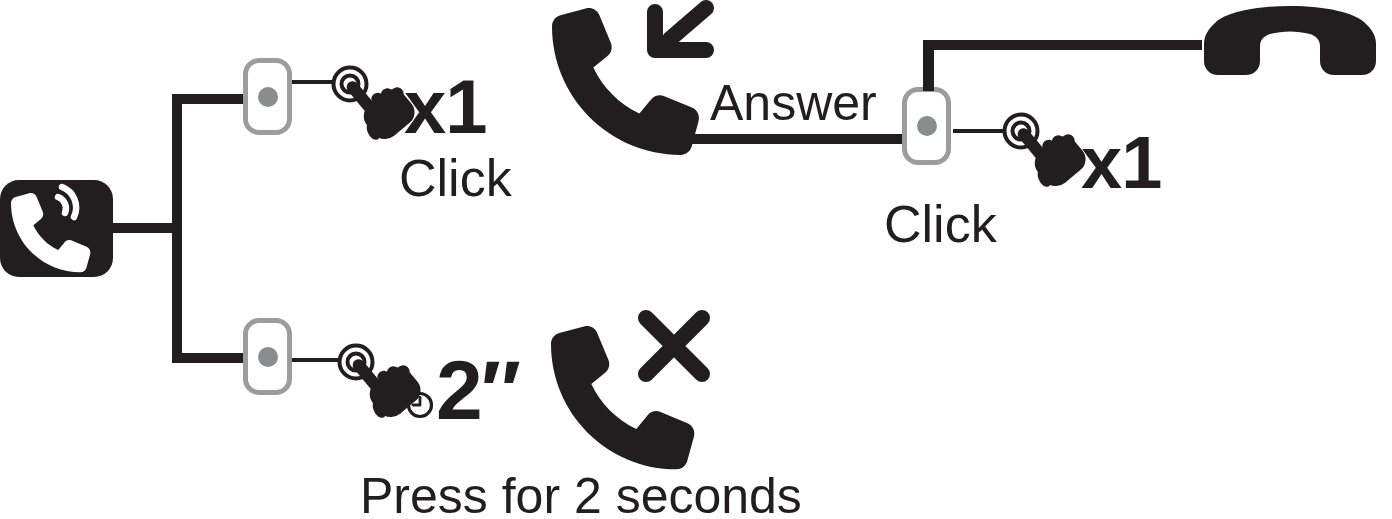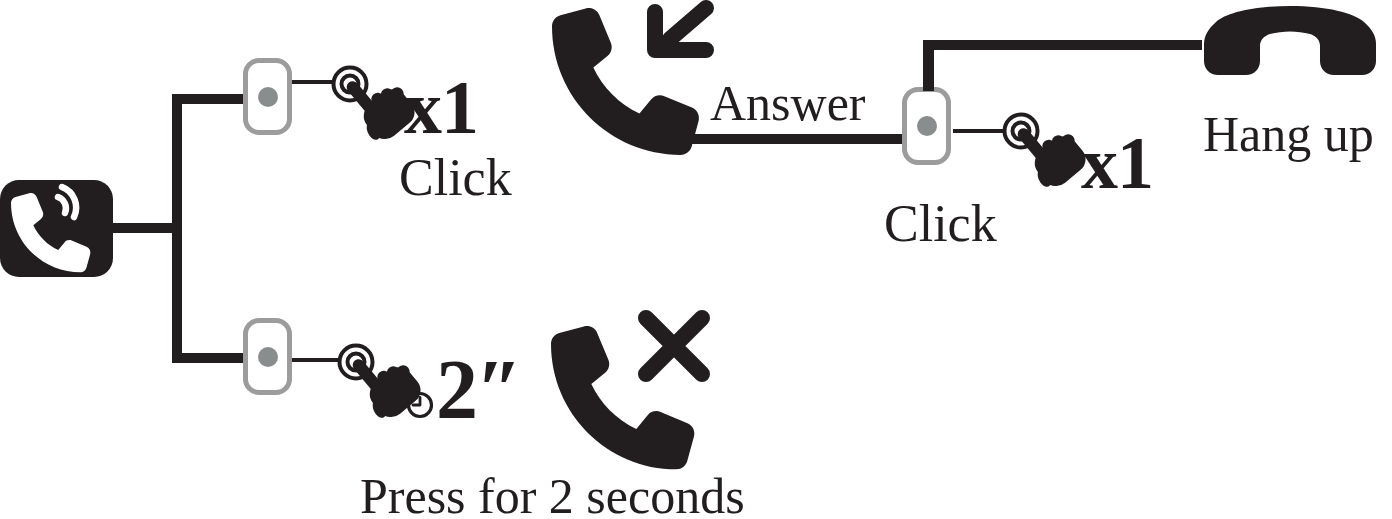--- a/index.html
+++ b/index.html
@@ -4,21 +4,21 @@
 <style>
   :root{
     --ink:#221e1f;
     --button-border:#9c9c9c;
     --button-dot:#8a8d8e;
     --background:#ffffff;
   }
   html,body{margin:0;padding:0;background:var(--background);}
   #stage{
     position:relative;width:1392px;height:519px;background:var(--background);
-    overflow:hidden;font-family:Liberation Serif, serif;color:var(--ink);
+    overflow:hidden;font-family:Liberation Sans, sans-serif;color:var(--ink);
   }
   .line{position:absolute;background:var(--ink);}
   .thin{height:4px;}
   .label{position:absolute;white-space:nowrap;color:var(--ink);line-height:1;}
   .lbl50{font-size:50px;}
   .lbl52{font-size:52px;}
   .count{font-weight:bold;font-size:76px;letter-spacing:-1px;}
   .count-r{font-weight:bold;font-size:74px;letter-spacing:-1px;}
   .duration{font-weight:bold;font-size:84px;letter-spacing:-2px;}
   .earbud-btn{
@@ -99,21 +99,20 @@
   <div class="line thin" style="left:953px;top:129px;width:52px"></div>
   <svg class="ic" style="left:1001px;top:109px" width="96" height="104" viewBox="0 0 96 104">
       <use href="#tap-symbol"></use>
     </svg>
   <div class="label count-r" style="left:1081px;top:126px">x1</div>
   <div class="label lbl52" style="left:884px;top:198px">Click</div>
 
   <svg class="ic" style="left:1198px;top:2px" width="184" height="76" viewBox="0 0 184 76">
       <use href="#receiver-symbol"></use>
     </svg>
-  <div class="label lbl50" style="left:1203px;top:109px">Hang up</div>
 
   <div class="earbud-btn" style="left:243px;top:318px">
     <div class="dot"></div>
   </div>
   <div class="line thin" style="left:292px;top:358px;width:48px"></div>
   <svg class="ic" style="left:336px;top:340px" width="96" height="104" viewBox="0 0 96 104">
       <use href="#tap-symbol"></use>
     </svg>
   <svg class="ic" style="left:406px;top:391px" width="28" height="28" viewBox="0 0 28 28">
     <circle cx="14" cy="14" r="11.5" fill="none" stroke="currentColor" stroke-width="3.2"></circle>

